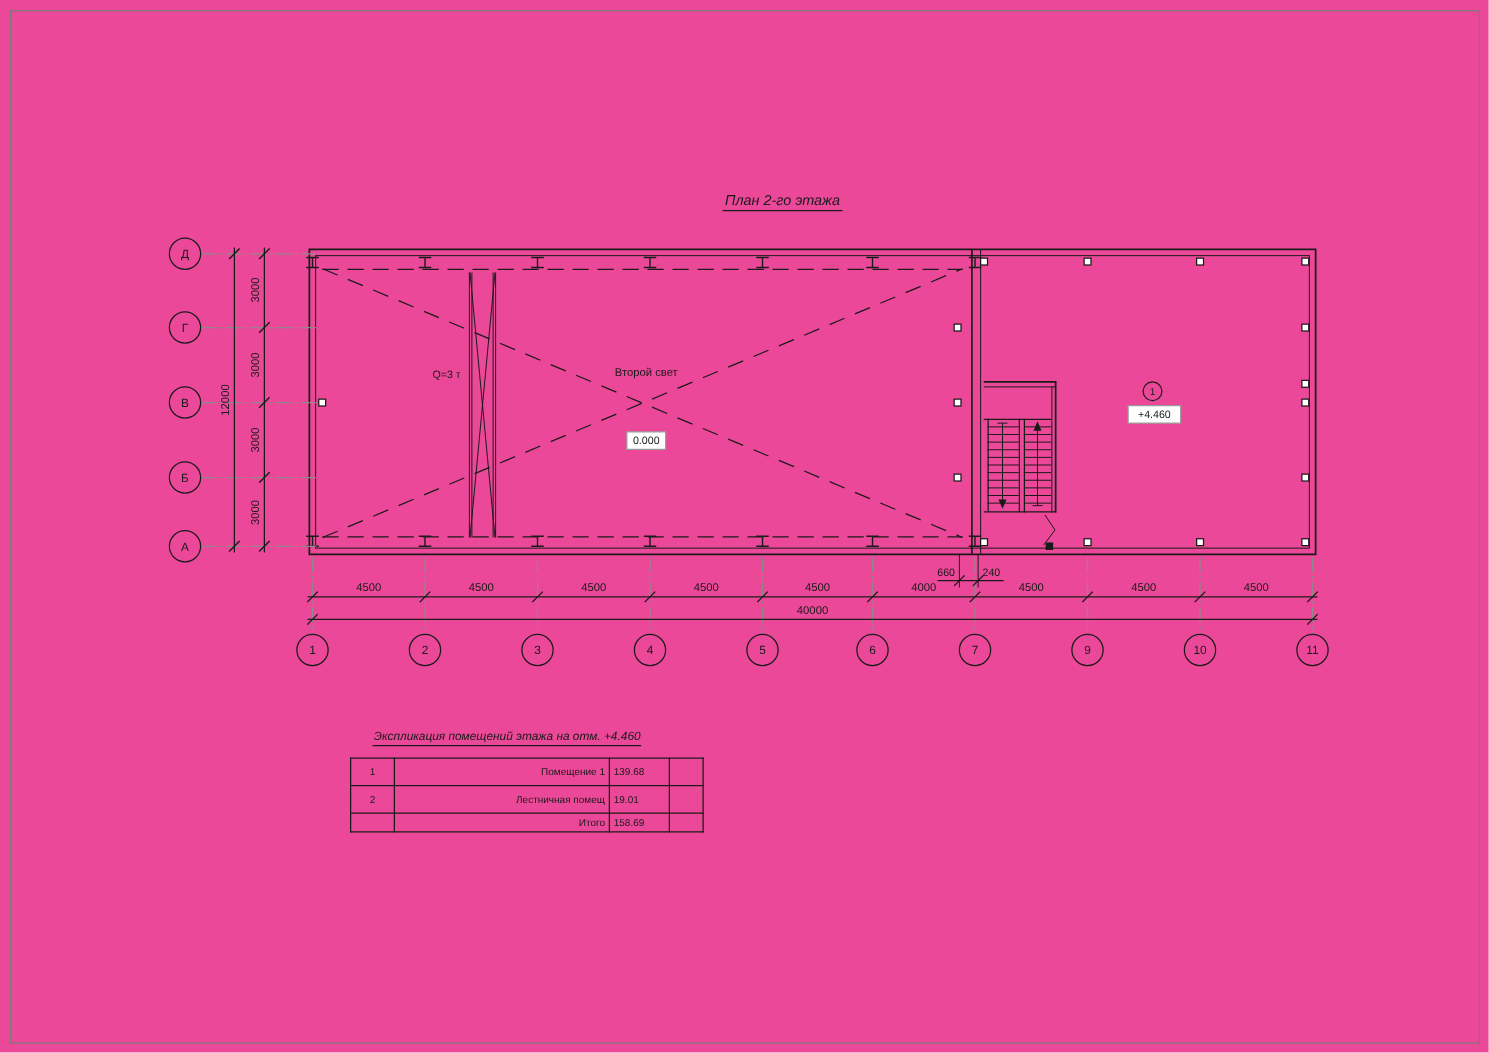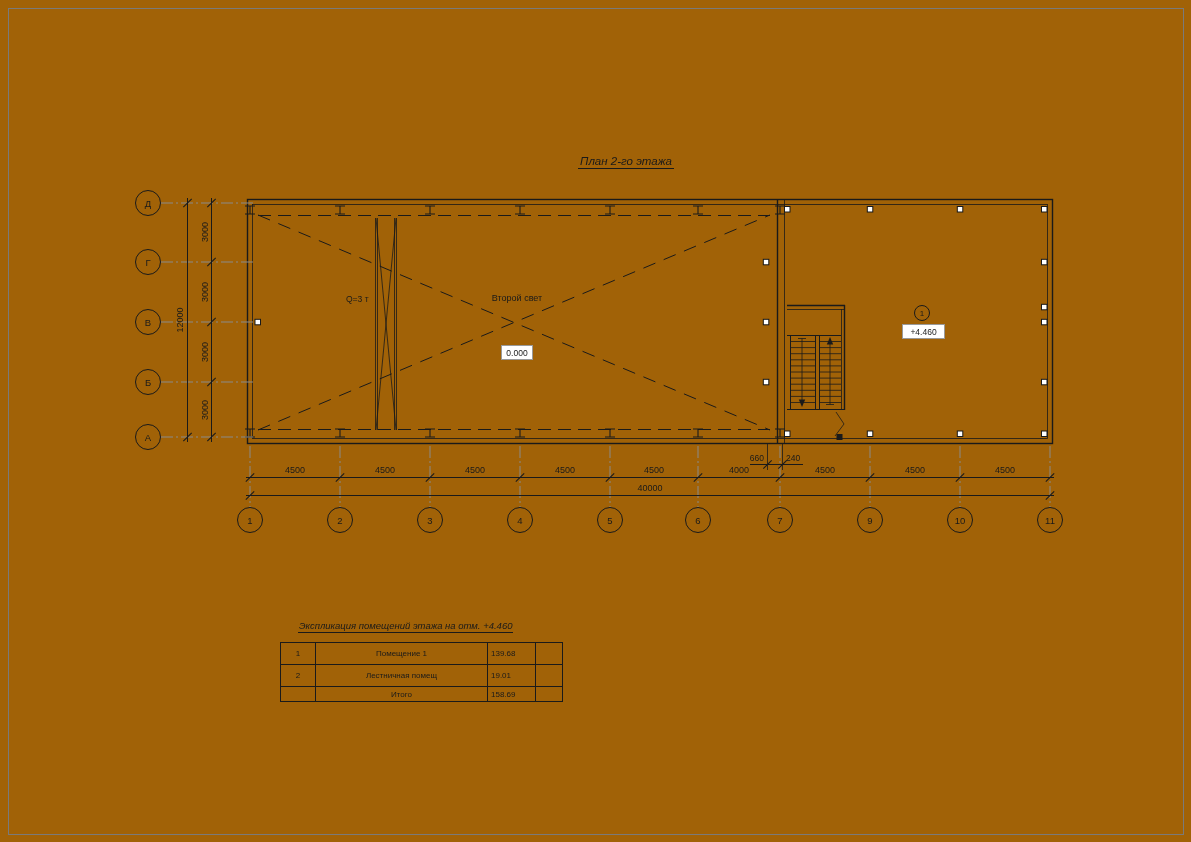--- a/index.html
+++ b/index.html
@@ -1,42 +1,42 @@
 <!DOCTYPE html>
 <html><head>
 <meta charset="utf-8">
 <style>
   html,body{margin:0;padding:0;background:#fff;}
-  .page{position:relative;width:1191px;height:842px;background:#a16207;overflow:hidden;
+  .page{position:relative;width:1191px;height:842px;background:#ec4899;overflow:hidden;
         font-family:"Liberation Sans",sans-serif;color:#1a1a1a;}
   .frame{position:absolute;left:8px;top:8px;width:1174px;height:825px;border:1px solid #7a7a7a;}
   svg{position:absolute;left:0;top:0;}
   svg .ln{stroke:#1a1a1a;fill:none;stroke-width:1;}
   svg .thick{stroke-width:1.4;}
   svg .thin{stroke-width:0.8;}
   svg .gray{stroke:#8a8a8a;}
   svg text{font-family:"Liberation Sans",sans-serif;fill:#1a1a1a;stroke:none;}
   svg .dim{font-size:9px;}
   svg .axis{font-size:9.5px;}
   svg .lbl{font-size:9px;}
   svg .sm{font-size:8.5px;}
   .plan-title{position:absolute;left:526px;top:151px;width:200px;text-align:center;}
   .plan-title span{display:inline-block;font-style:italic;font-size:11.5px;
         border-bottom:1px solid #1a1a1a;padding:0 2px 1px 2px;}
-  .expl{position:absolute;left:243px;top:620px;width:300px;font-size:8px;padding-left:37px;}
+  .expl{position:absolute;left:243px;top:584px;width:300px;font-size:8px;padding-left:37px;}
   .expl-title{margin-left:18px;margin-bottom:9px;}
   .expl-title span{display:inline-block;font-style:italic;font-size:9.5px;
         border-bottom:1px solid #1a1a1a;padding:0 1px 1px 1px;}
   table.expl-t{border-collapse:collapse;table-layout:fixed;width:254px;}
   table.expl-t{border:1.5px solid #1a1a1a;}
   table.expl-t td{border:1px solid #1a1a1a;padding:0 3px;height:21px;
         font-size:8px;overflow:hidden;white-space:nowrap;}
   table.expl-t tr.hdr td{height:31px;text-align:center;line-height:1.2;}
   td.c-num{width:28px;text-align:center;}
-  td.c-name{width:165px;text-align:center;}
+  td.c-name{width:165px;text-align:right;}
   td.c-area{width:41px;text-align:left;}
   td.c-cat{width:20px;text-align:center;}
   tr.total td{height:14px;}
   td.t-label{}
 </style>
 </head>
 <body>
 
 <div class="page">
   <div class="frame"></div>

